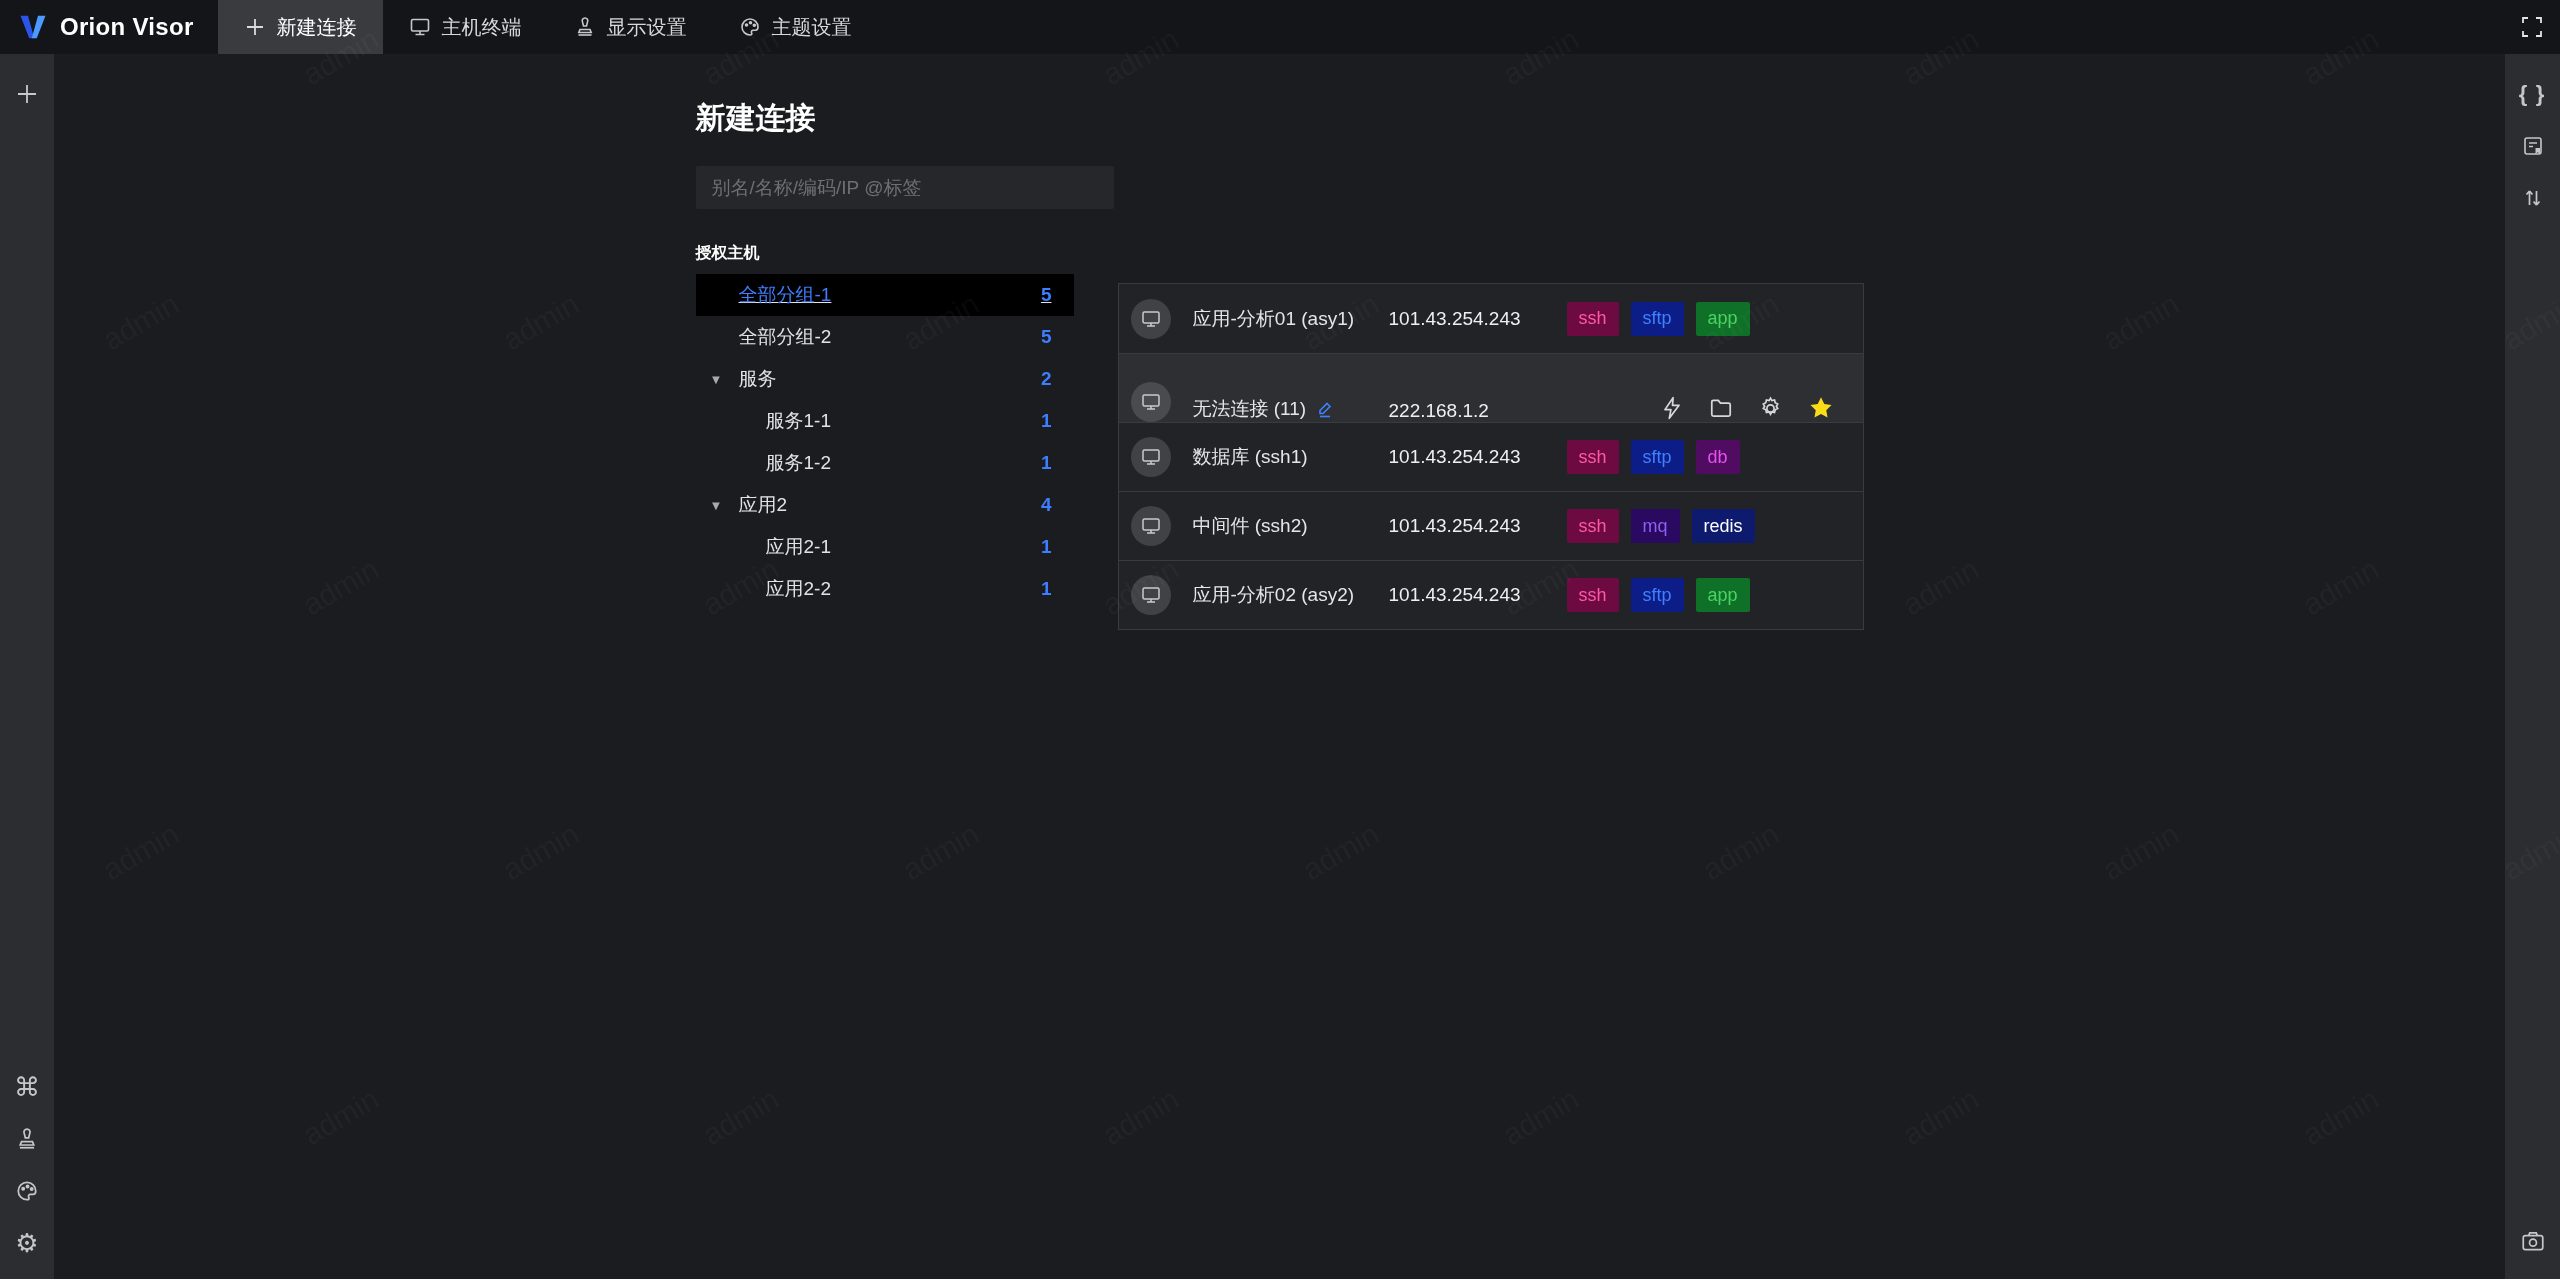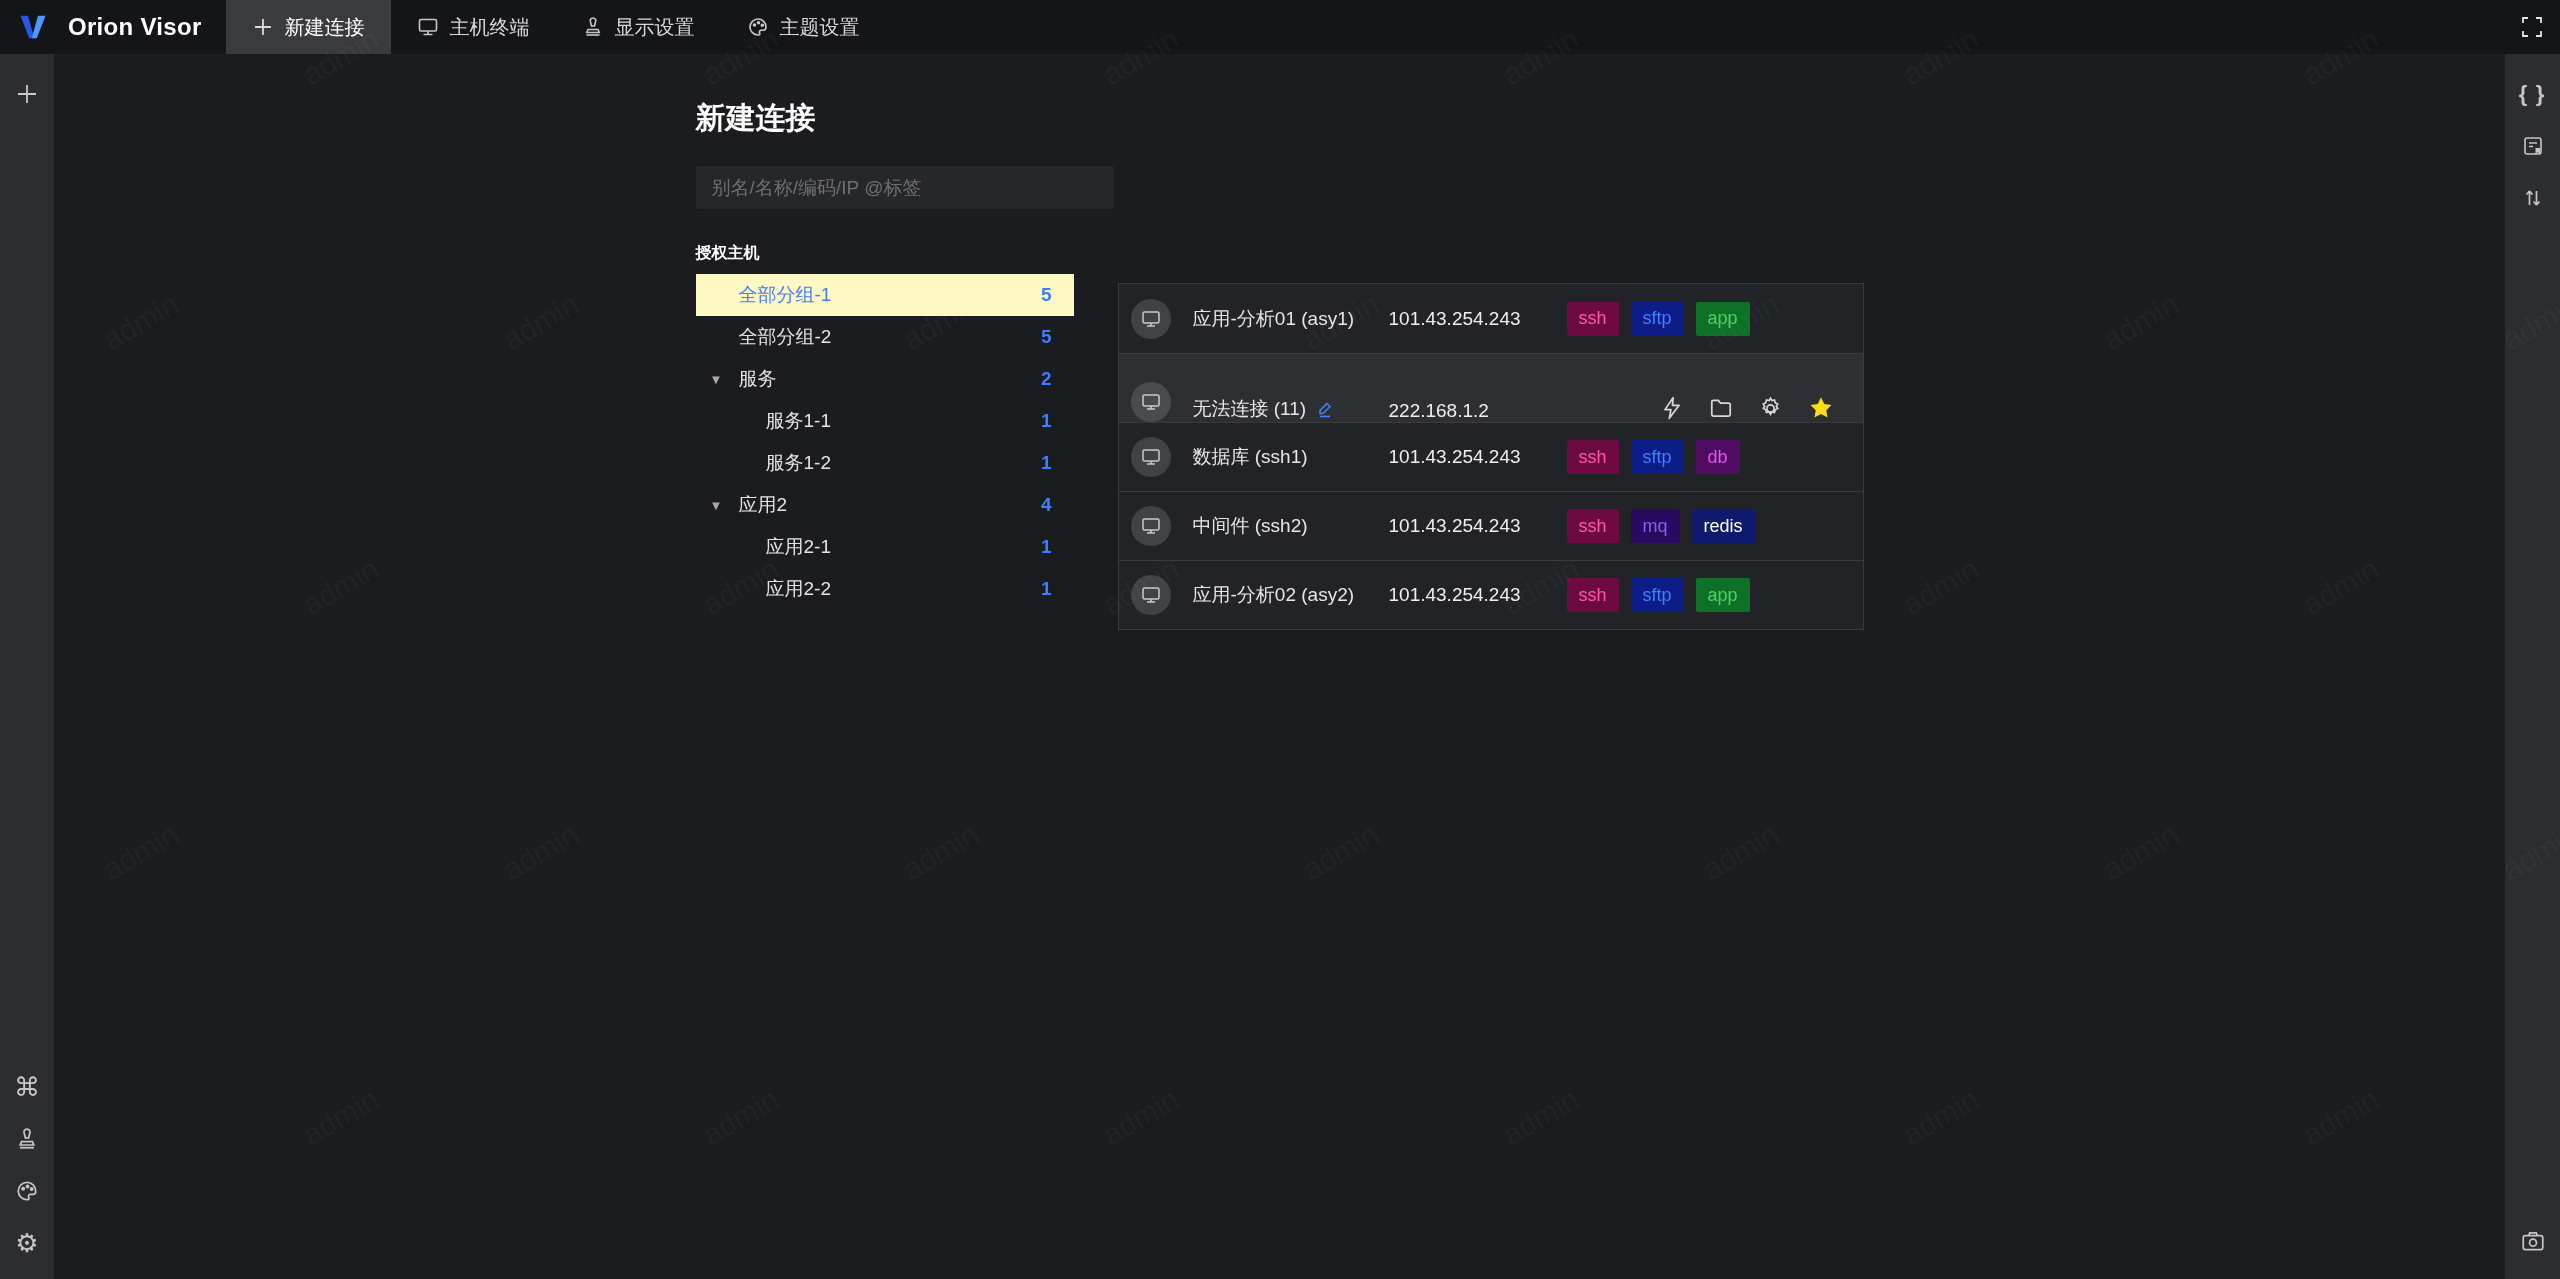--- a/index.html
+++ b/index.html
@@ -3,21 +3,21 @@
 <meta charset="utf-8">
 <style>
   * { margin:0; padding:0; box-sizing:border-box; }
   html,body { width:2560px; height:1279px; overflow:hidden;
     font-family:"Liberation Sans","DejaVu Sans",sans-serif;
     background:#1b1c1f; color:#e5e5e7; }
 
   
   .topbar { position:absolute; left:0; top:0; width:2560px; height:54px;
     background:#141518; display:flex; align-items:stretch; z-index:30; }
-  .logo { display:flex; align-items:center; gap:20px; padding:0 24px 0 18px; }
+  .logo { display:flex; align-items:center; gap:12px; padding:0 24px 0 18px; }
   .logo-text { font-size:24px; font-weight:bold; color:#ffffff; letter-spacing:.3px; }
   .top-tab { display:flex; align-items:center; gap:11px; padding:0 26px;
     font-size:20px; color:#d8d8da; cursor:pointer; }
   .top-tab.active { background:#3a3b3e; color:#ffffff; }
   .top-tab svg, .top-tab .glyph { opacity:.92; }
   .topbar-spacer { flex:1; }
   .fullscreen-btn { display:flex; align-items:center; justify-content:center;
     width:56px; cursor:pointer; }
 
   
@@ -50,21 +50,21 @@
   .search-box::placeholder { color:#6e6f74; }
 
   .section-title { margin-top:34px; font-size:16px; font-weight:bold; color:#ffffff; }
 
   .panels { display:flex; margin-top:10px; align-items:flex-start; }
 
   
   .tree { width:378px; }
   .tree-item { height:42px; display:flex; align-items:center; cursor:pointer;
     font-size:19px; color:#e3e3e5; position:relative; }
-  .tree-item.selected { background:#fef9c3; }
+  .tree-item.selected { background:#000000;text-decoration:underline; }
   .tree-item.selected .t-label { color:#3f7eff; }
   .t-arrow { position:absolute; left:14px; font-size:13px; color:#a9a9ad; }
   .lvl0 .t-label { padding-left:43px; }
   .lvl1 .t-label { padding-left:70px; }
   .t-count { margin-left:auto; padding-right:22px; color:#3d7dff;
     font-weight:bold; font-size:19px; }
 
   
   .hosts { flex:1; margin-left:44px; margin-top:9px;
     border:1px solid #3a3b3f; }

